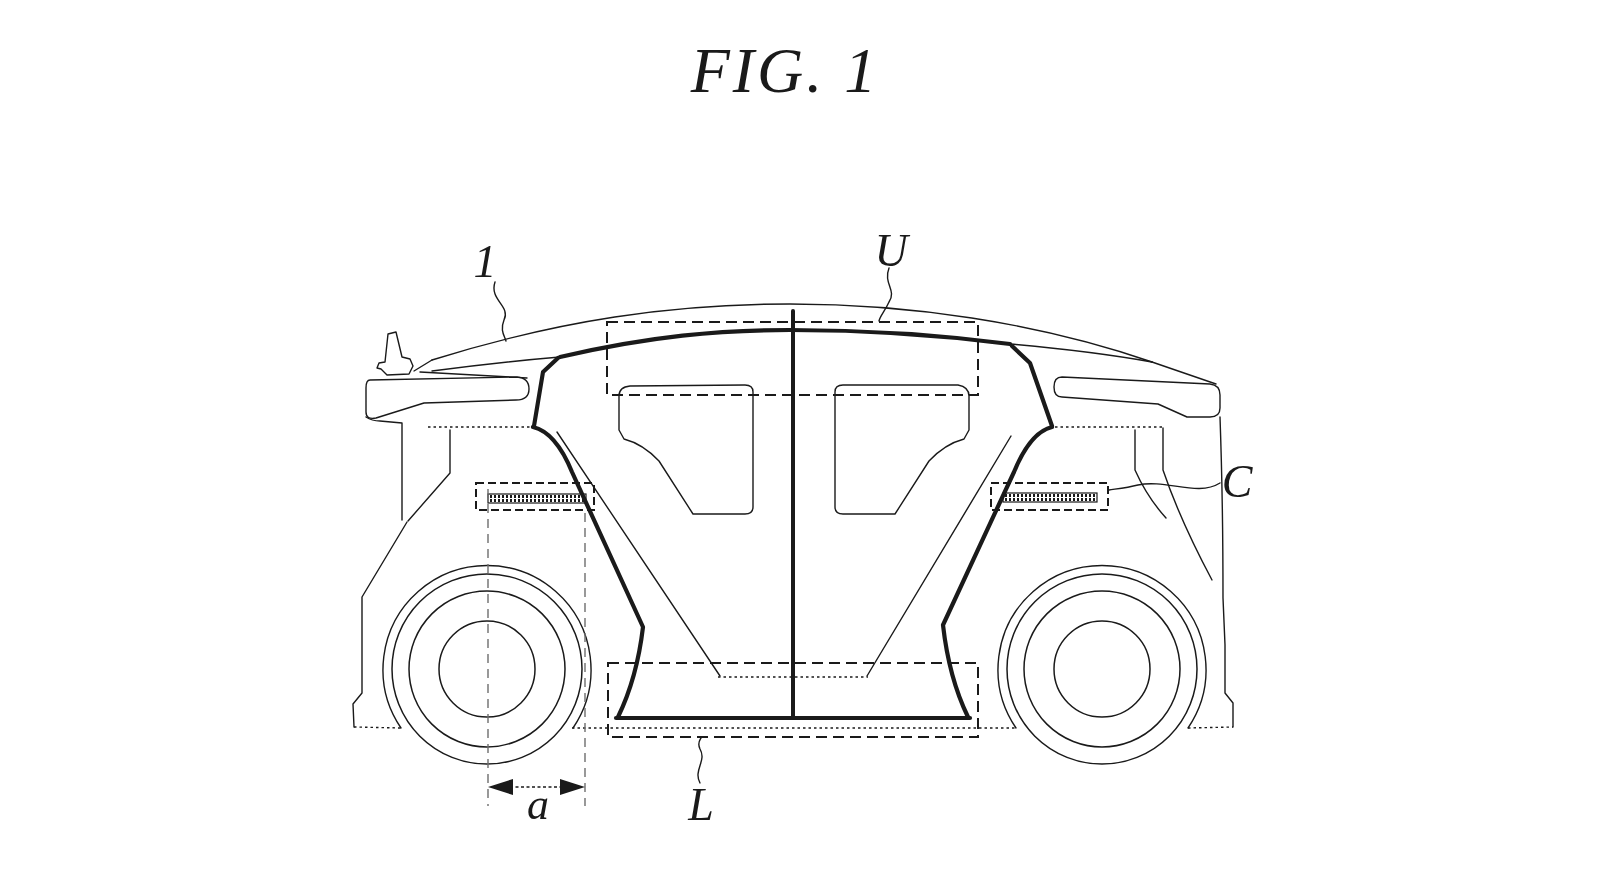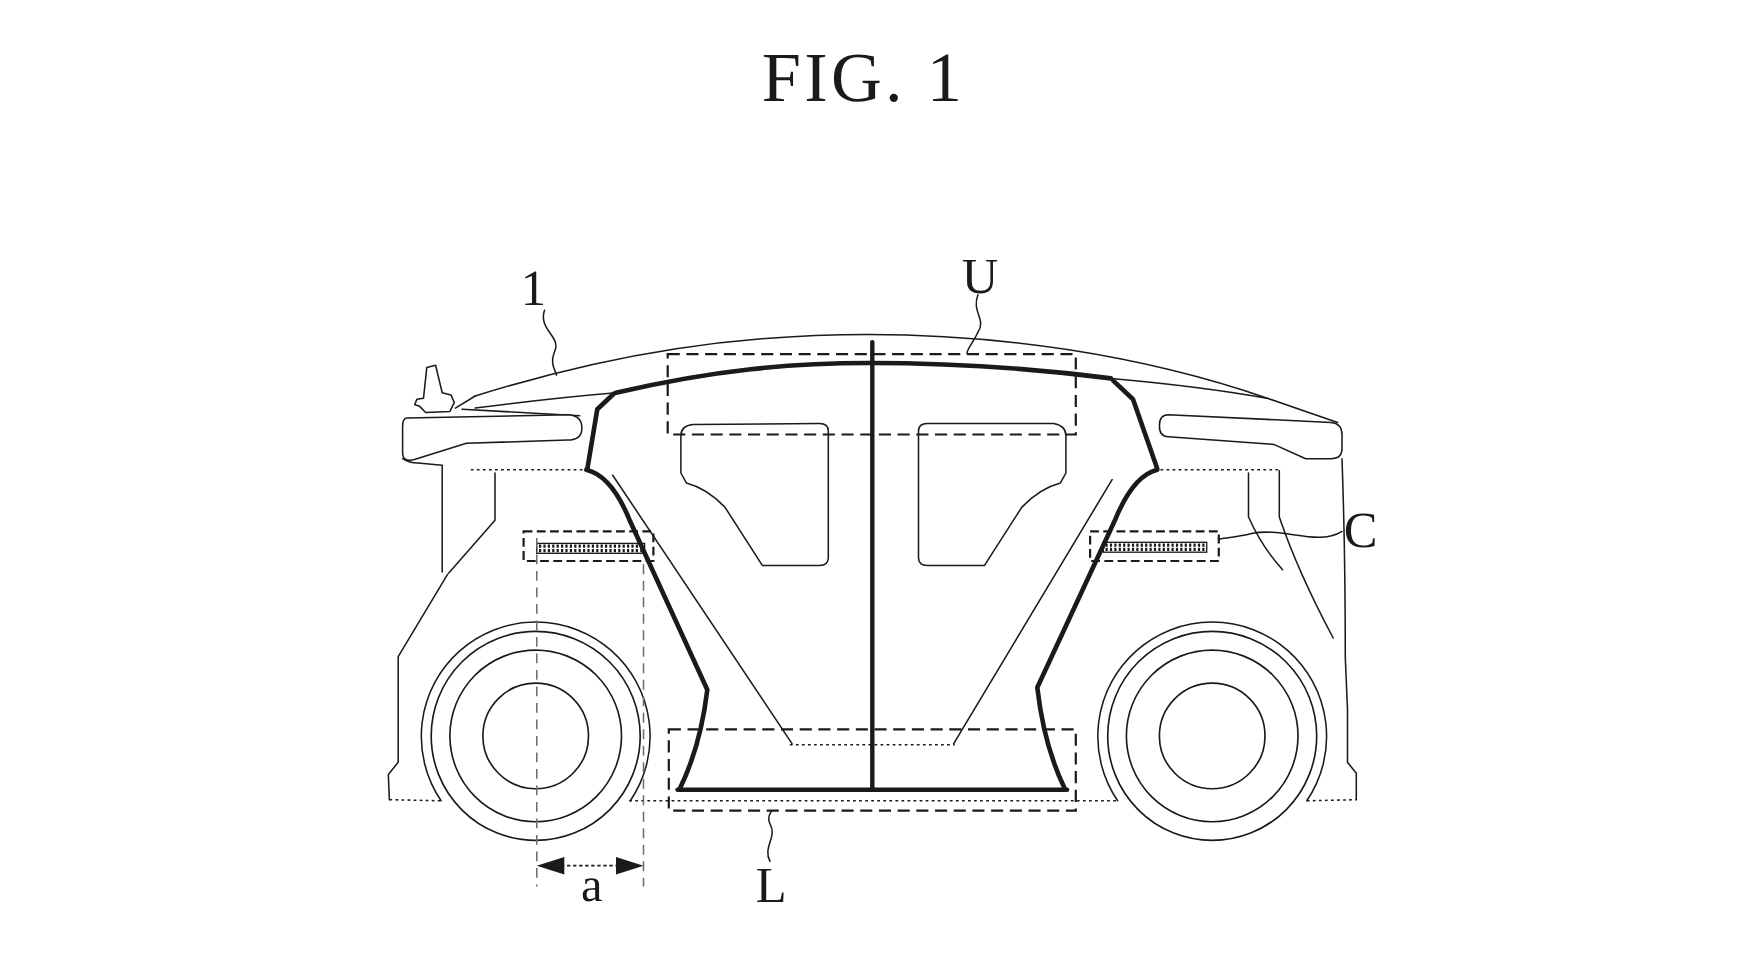--- a/index.html
+++ b/index.html
@@ -2,21 +2,21 @@
 <html><head>
 <meta charset="utf-8">
 <style>
   html, body {
     margin: 0; padding: 0;
     background: #ffffff;
     width: 1600px; height: 890px;
     overflow: hidden;
     font-family: "Liberation Serif", "DejaVu Serif", serif;
   }
-  .stage { width: 1600px; height: 874px; position: relative; }
+  .stage { width: 1600px; height: 874px; position: relative; font-style: italic; }
   svg { display: block; }
   text { fill: currentColor; }
   .fig-title { font-size: 64px; letter-spacing: 3px; }
   .ref-label { font-size: 46px; }
   .dim-label { font-size: 44px; }
 </style>
 </head>
 <body>
 
 <div class="stage">

